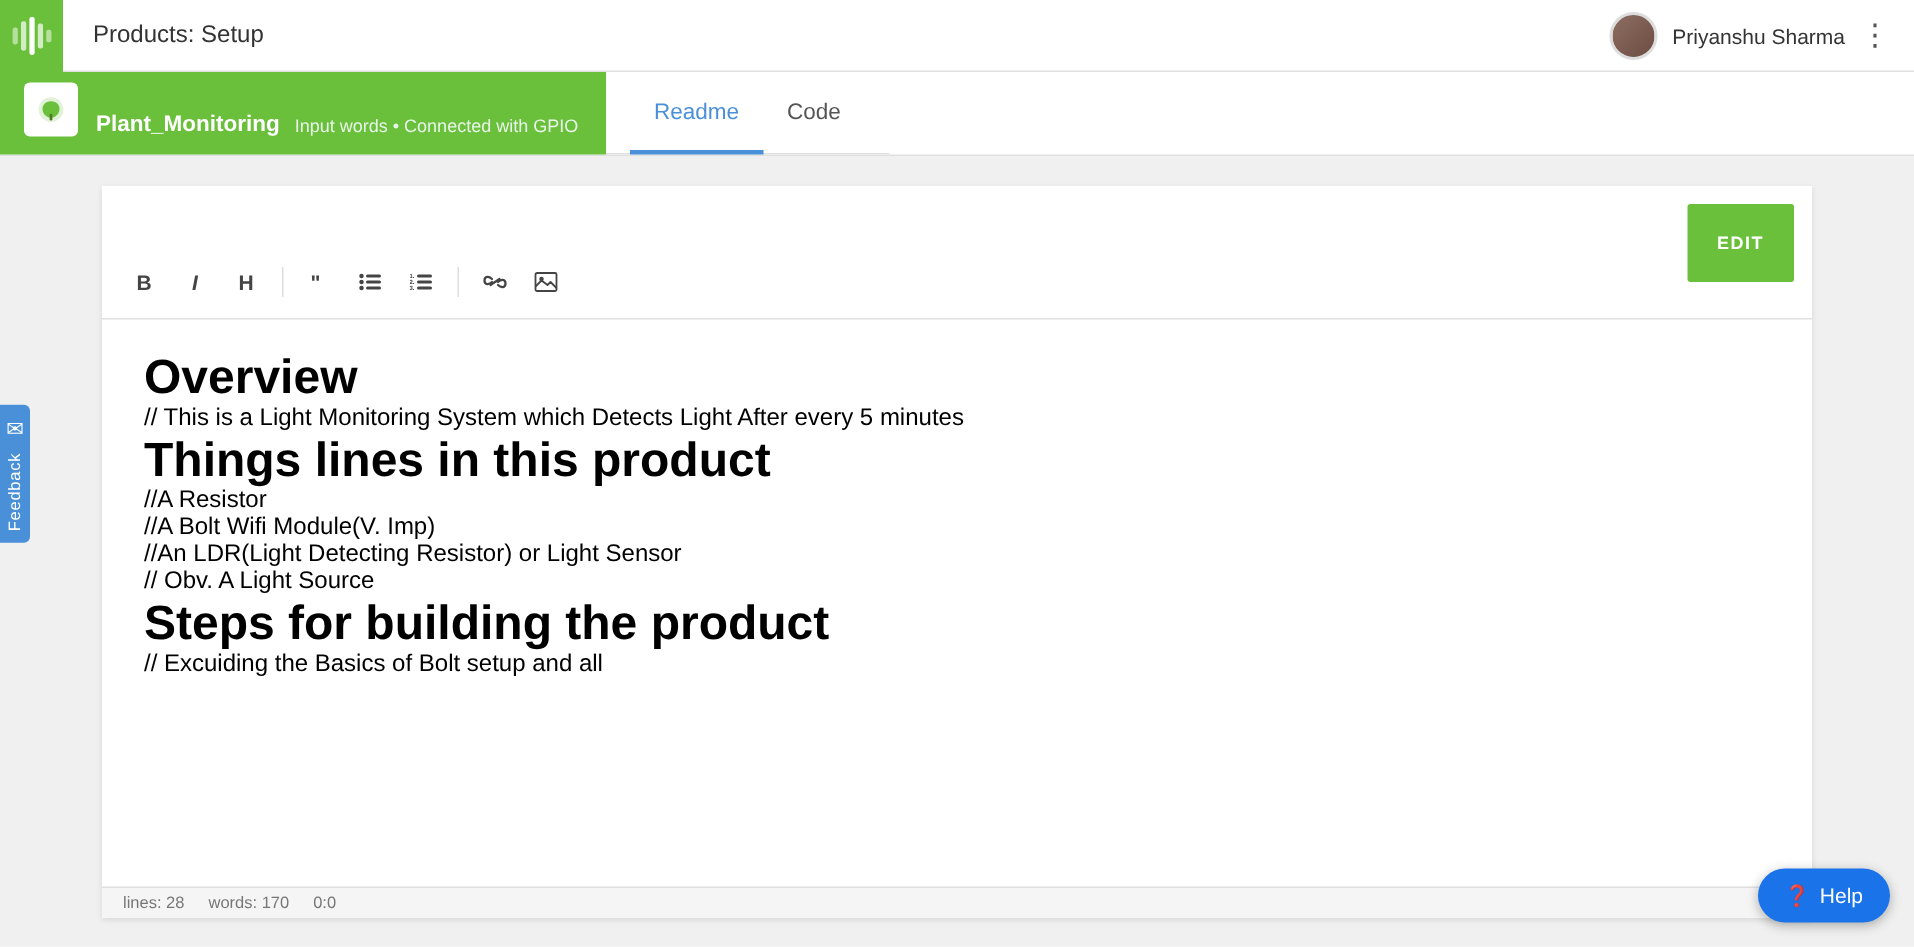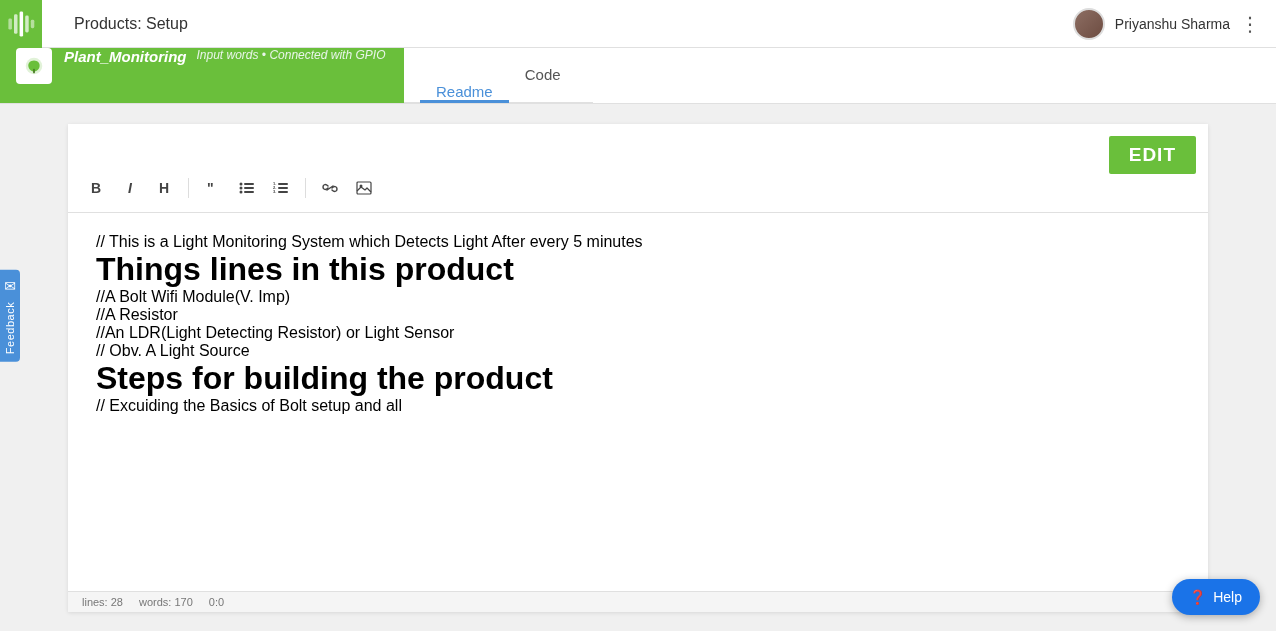--- a/index.html
+++ b/index.html
@@ -11,21 +11,21 @@
       align-items: center;
       justify-content: space-between;
       background: #fff;
       height: 48px;
       padding: 0 16px;
       border-bottom: 1px solid #e0e0e0;
     }
     .navbar-left {
       display: flex;
       align-items: center;
-      gap: 24px;
+      gap: 12px;
     }
     .logo {
       background: #6abf3b;
       width: 42px;
       height: 48px;
       display: flex;
       align-items: center;
       justify-content: center;
       margin-left: -16px;
       margin-right: 8px;
@@ -50,26 +50,25 @@
     }
     .menu-dots {
       font-size: 20px;
       color: #555;
       cursor: pointer;
     }
 
     
     .product-header {
       display: flex;
-      align-items: flex-start;
+      align-items: flex-end;
       background: #6abf3b;
       height: 55px;
-      padding: 0 16px;
+      padding: 12px 16px;
       width: 404px;
-      font-style: italic;
     }
     .product-icon {
       width: 36px;
       height: 36px;
       background: #fff;
       border-radius: 4px;
       display: flex;
       align-items: center;
       justify-content: center;
       margin-right: 12px;
@@ -107,21 +106,20 @@
       font-size: 15px;
       color: #555;
       cursor: pointer;
       border-bottom: 3px solid transparent;
       margin-bottom: -1px;
     }
     .tab.active {
       color: #4a90d9;
       border-bottom: 3px solid #4a90d9;
       font-weight: 500;
-      align-items: flex-end;
     }
 
     
     .header-row {
       display: flex;
       align-items: stretch;
       background: #fff;
       border-bottom: 1px solid #e0e0e0;
     }
 
@@ -144,22 +142,22 @@
       position: relative;
     }
 
     .edit-btn {
       position: absolute;
       top: 12px;
       right: 12px;
       background: #6abf3b;
       color: #fff;
       border: none;
-      padding: 8px 20px;
-      font-size: 19px;
+      padding: 19px 20px;
+      font-size: 12px;
       font-weight: 600;
       letter-spacing: 1px;
       cursor: pointer;
       border-radius: 2px;
     }
 
     .toolbar {
       display: flex;
       align-items: center;
       padding: 10px 14px;
@@ -366,26 +364,27 @@
         <svg width="16" height="14" viewBox="0 0 16 14">
           <rect x="1" y="1" width="14" height="12" rx="1" stroke="#444" stroke-width="1.2" fill="none"></rect>
           <circle cx="5" cy="5" r="1.5" fill="#444"></circle>
           <path d="M1 10 L5 6 L9 9 L11 7 L15 11" stroke="#444" stroke-width="1.2" fill="none" stroke-linejoin="round"></path>
         </svg>
       </button>
     </div>
 
     <div class="editor-scroll-wrapper">
       <div class="editor-scroll-inner">
+        <h1>Overview</h1>
         <p>// This is a Light Monitoring System which Detects Light After every 5 minutes</p>
 
         <h1>Things lines in this product</h1>
         <div>
+          <p class="comment-line">//A Resistor</p>
           <p class="comment-line">//A Bolt Wifi Module(V. Imp)</p>
-          <p class="comment-line">//A Resistor</p>
           <p class="comment-line">//An LDR(Light Detecting Resistor) or Light Sensor</p>
           <p class="comment-line">// Obv. A Light Source</p>
         </div>
 
         <h1>Steps for building the product</h1>
         <div>
           <p class="comment-line">// Excuiding the Basics of Bolt setup and all</p>
         </div>
       </div>
     </div>

